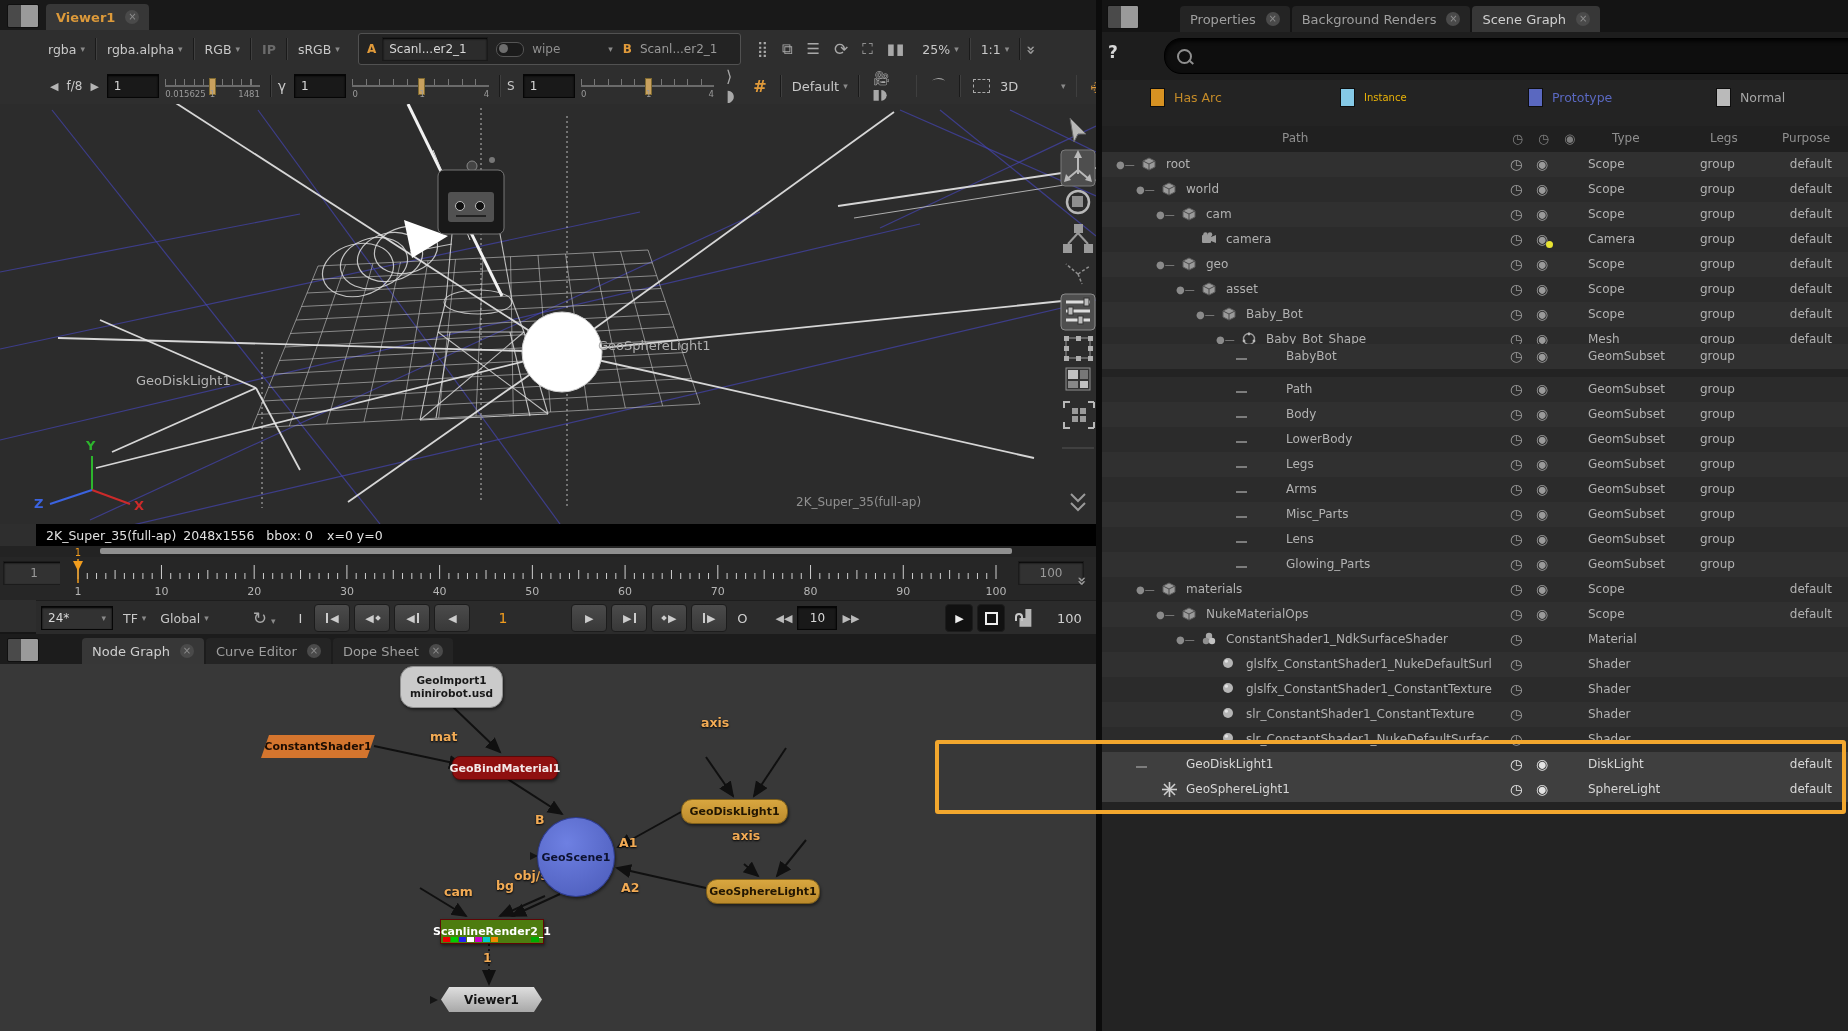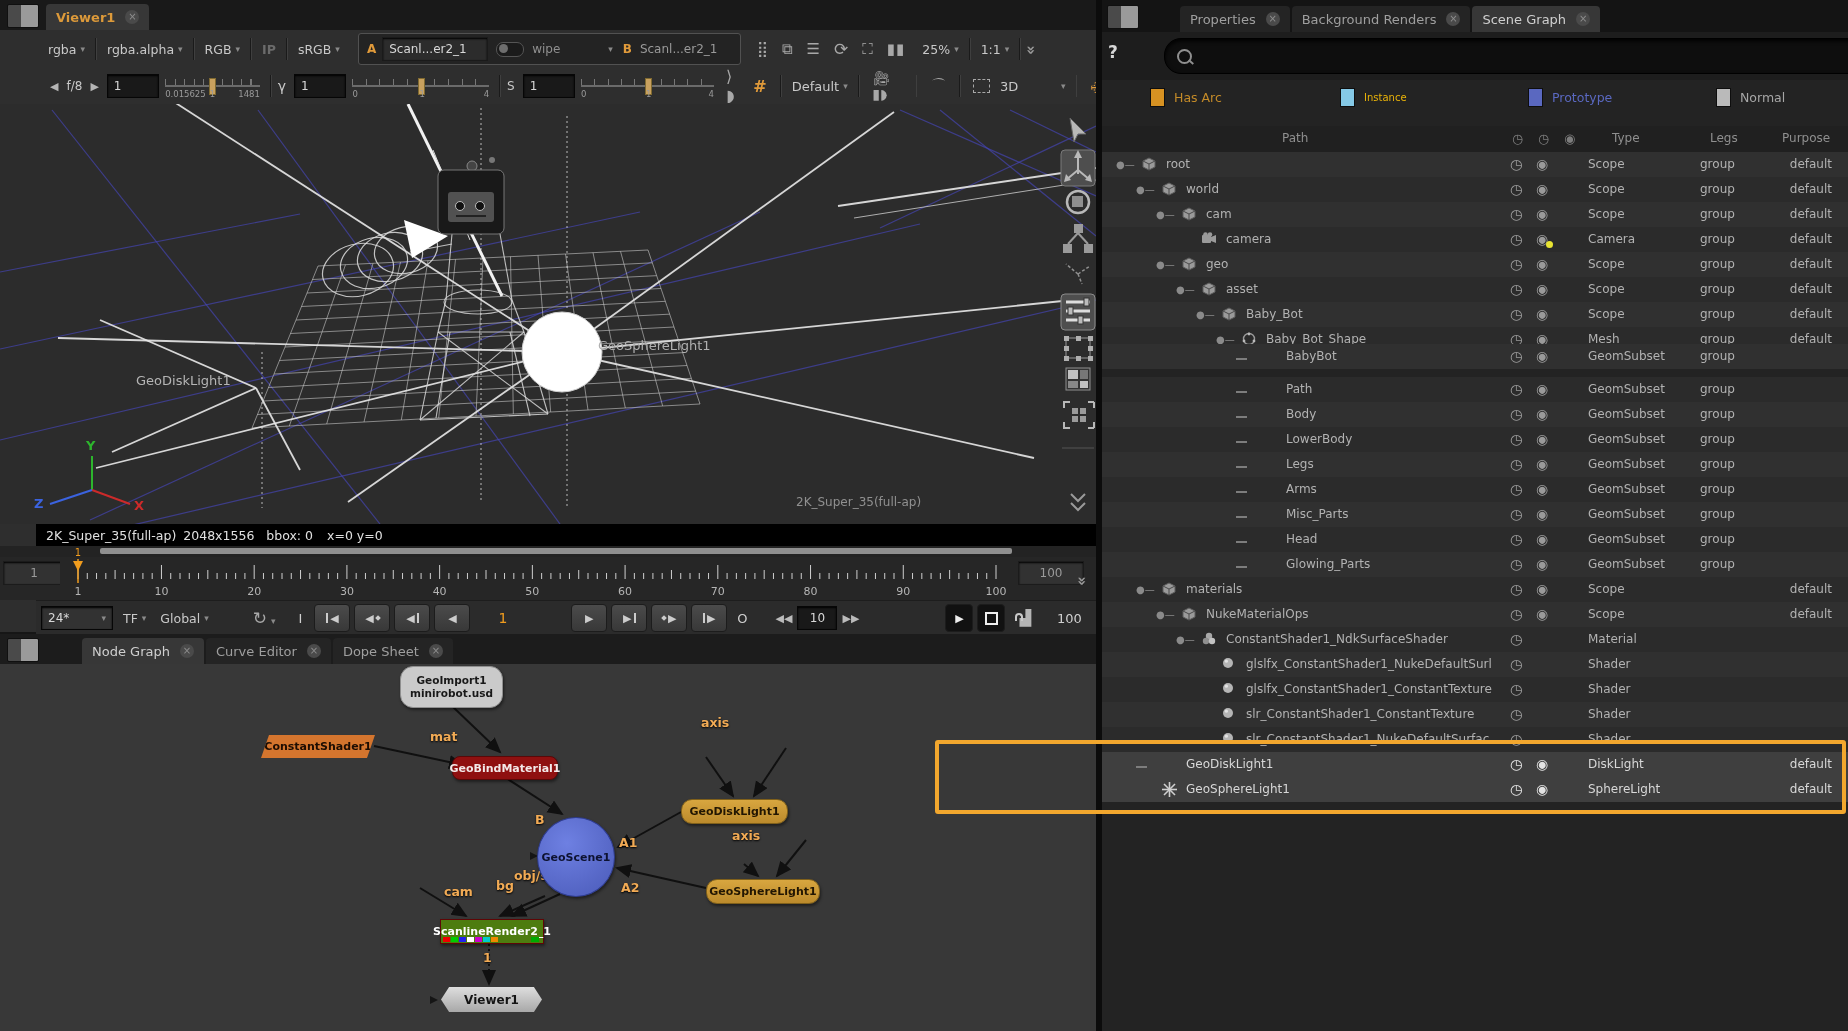--- a/index.html
+++ b/index.html
@@ -815,21 +815,21 @@
         <div class="sg-row" style="top: 350px; background: rgb(48, 48, 48);">
           <span class="cell" style="left:134px;"><span style="display:inline-block;width:11px;height:2px;background:#7d7d7d;"></span></span>
           <span class="cell" style="left:184px;max-width:214px;overflow:hidden;text-overflow:clip;">Misc_Parts</span>
           <span class="cell" style="left:408px;color:#9a9a9a;font-size:14px;">◷</span>
           <span class="cell" style="left:434px;color:#9a9a9a;font-size:14px;">◉</span>
           <span class="cell" style="left:486px;">GeomSubset</span>
           <span class="cell" style="left:598px;">group</span>
         </div>
         <div class="sg-row" style="top: 375px; background: rgb(43, 43, 43);">
           <span class="cell" style="left:134px;"><span style="display:inline-block;width:11px;height:2px;background:#7d7d7d;"></span></span>
-          <span class="cell" style="left:184px;max-width:214px;overflow:hidden;text-overflow:clip;">Head</span>
+          <span class="cell" style="left:184px;max-width:214px;overflow:hidden;text-overflow:clip;">Lens</span>
           <span class="cell" style="left:408px;color:#9a9a9a;font-size:14px;">◷</span>
           <span class="cell" style="left:434px;color:#9a9a9a;font-size:14px;">◉</span>
           <span class="cell" style="left:486px;">GeomSubset</span>
           <span class="cell" style="left:598px;">group</span>
         </div>
         <div class="sg-row" style="top: 400px; background: rgb(48, 48, 48);">
           <span class="cell" style="left:134px;"><span style="display:inline-block;width:11px;height:2px;background:#7d7d7d;"></span></span>
           <span class="cell" style="left:184px;max-width:214px;overflow:hidden;text-overflow:clip;">Glowing_Parts</span>
           <span class="cell" style="left:408px;color:#9a9a9a;font-size:14px;">◷</span>
           <span class="cell" style="left:434px;color:#9a9a9a;font-size:14px;">◉</span>

